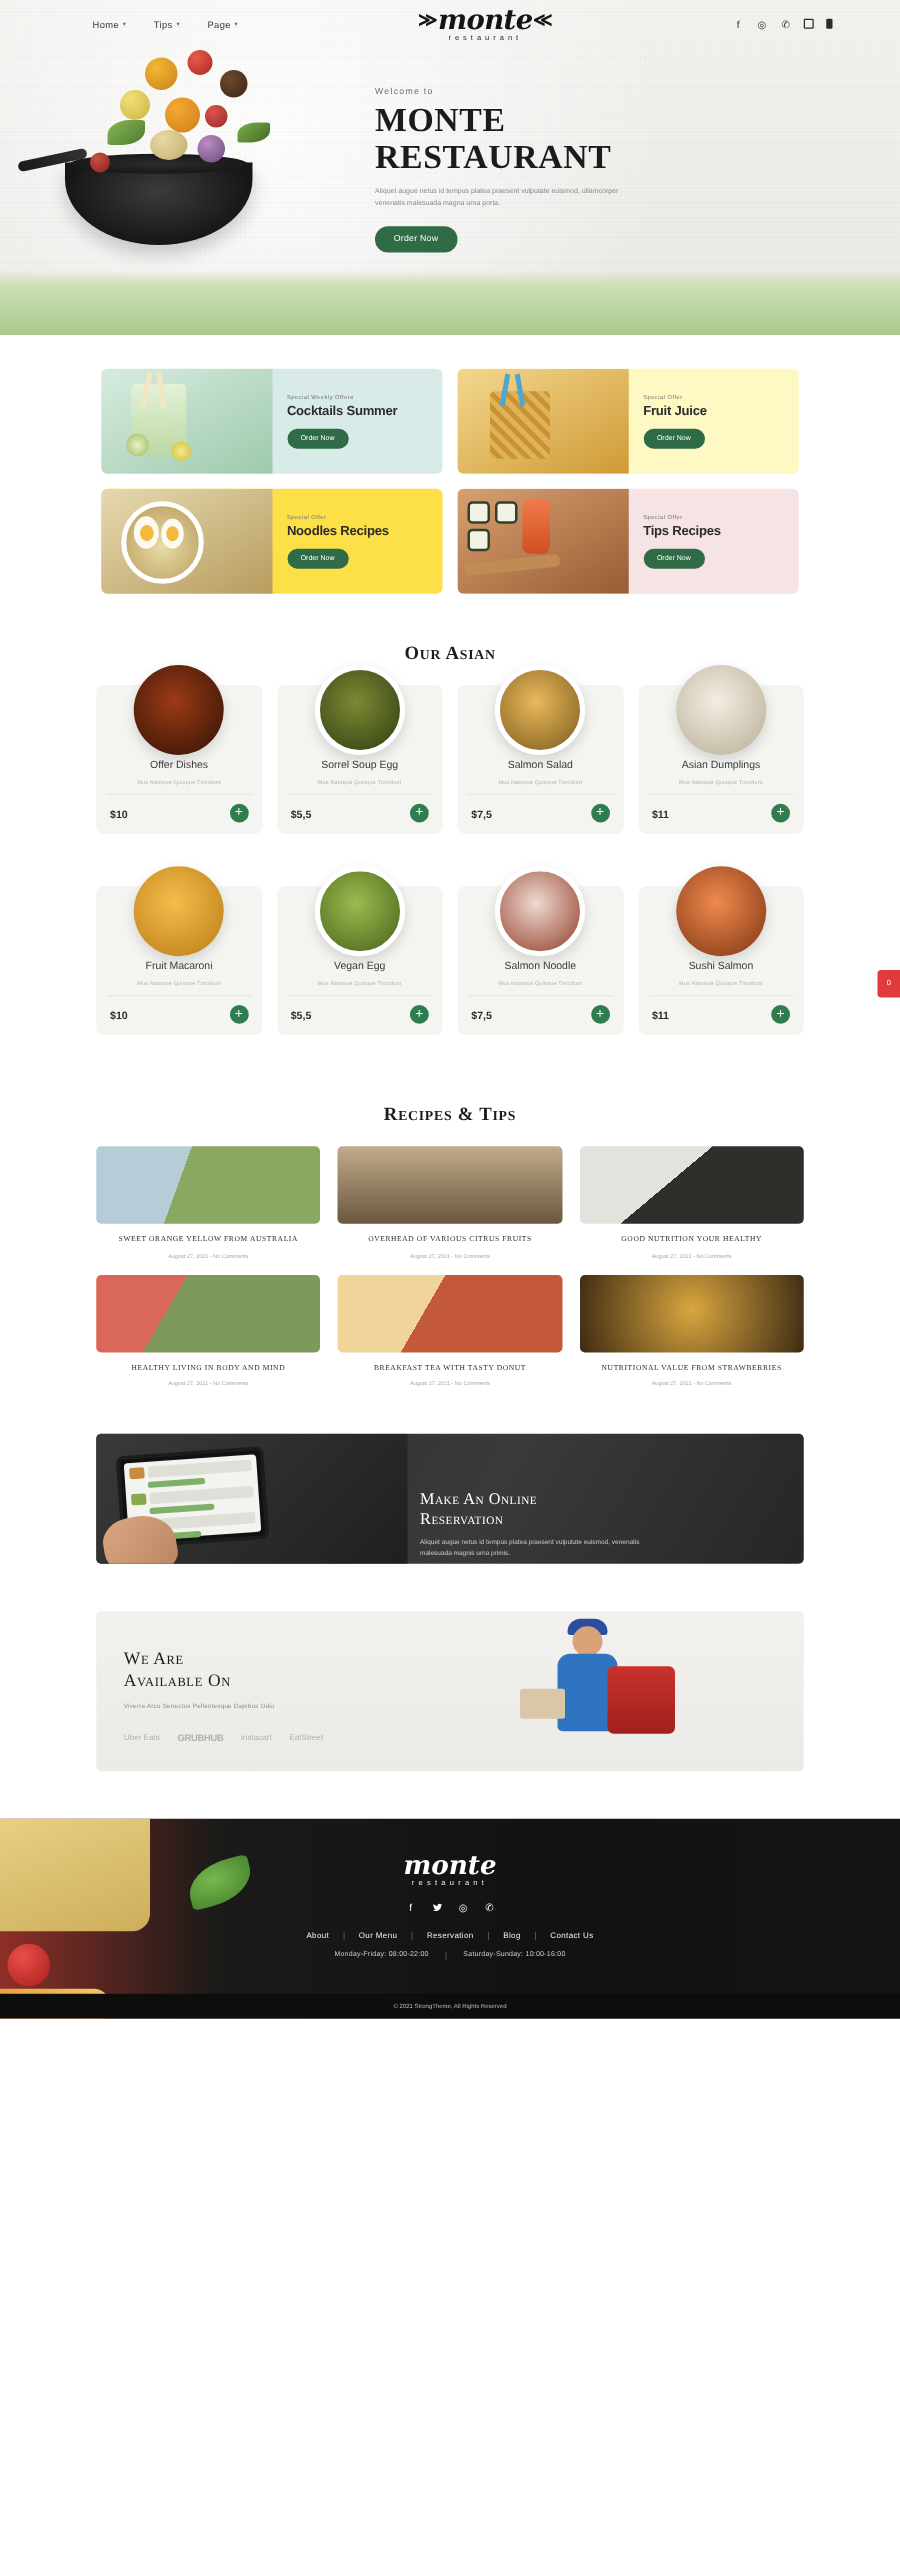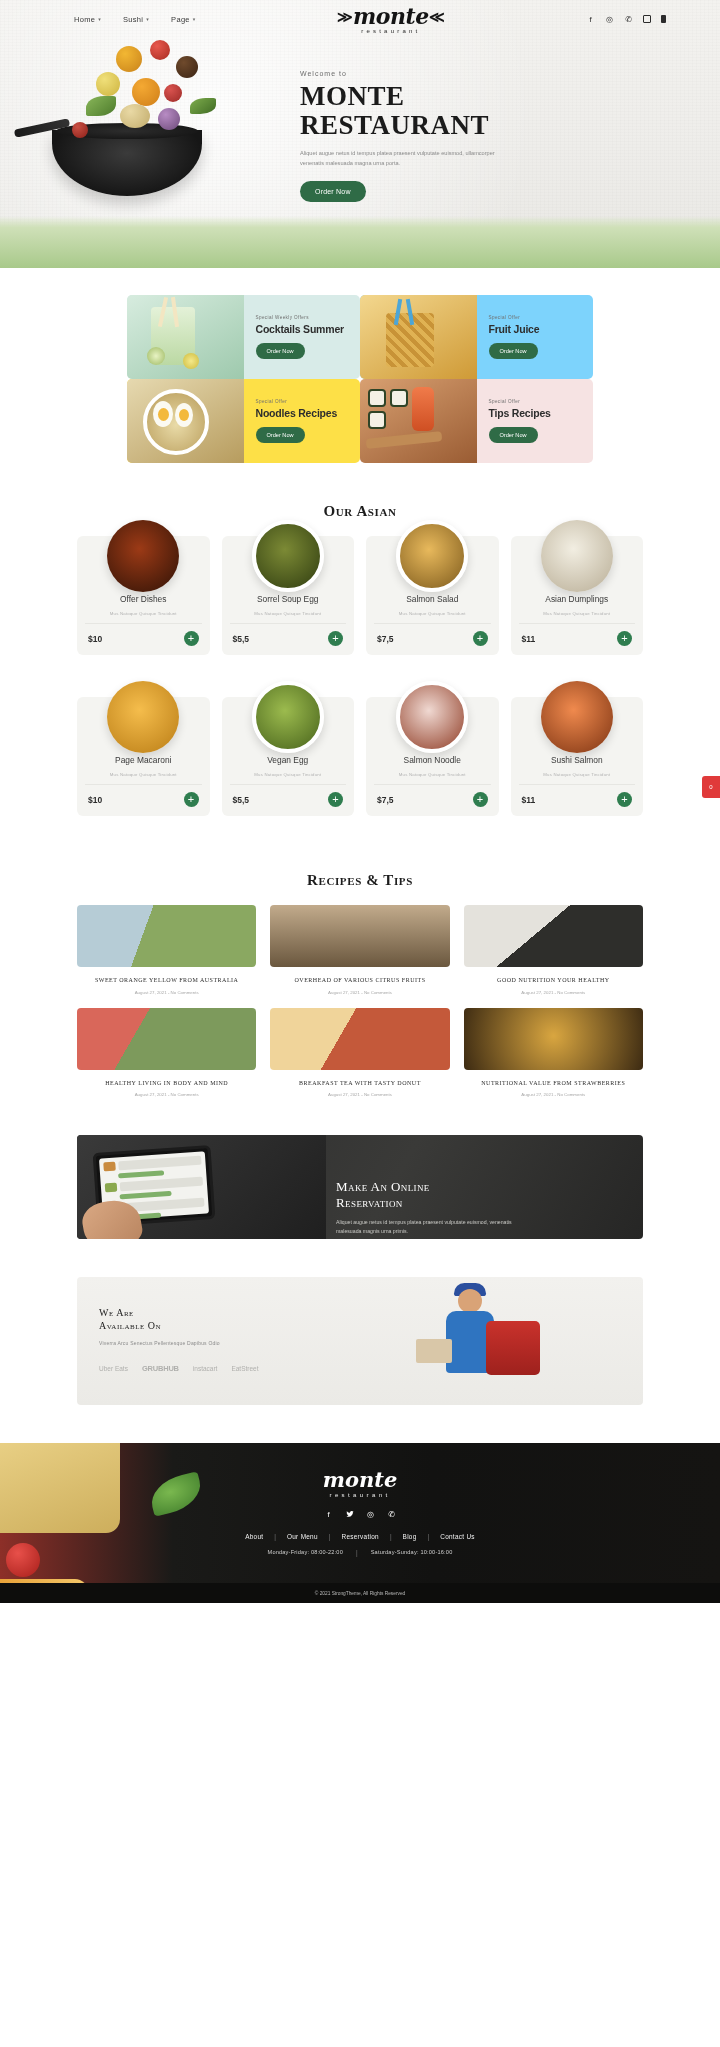--- a/index.html
+++ b/index.html
@@ -96,22 +96,22 @@
     cursor: pointer; border: none; letter-spacing:.2px;
   }
   .veg-strip {
     position: absolute; left: 0; right: 0; bottom: 0; height: 52px; z-index: 3;
     background: linear-gradient(180deg, rgba(236,238,230,0) 0%, #cfe0b8 22%, #a8c98a 100%);
   }
 
   
   .offers { padding: 27px 0 18px; background: #fff; }
   .offers-grid {
-    width: 466px; margin: 0 auto; display: grid;
-    grid-template-columns: 1fr 1fr; gap: 0;
+    width: 558px; margin: 0 auto; display: grid;
+    grid-template-columns: 1fr 1fr; gap: 12px;
   }
   .offer-card {
     height: 84px; border-radius: 5px; overflow: hidden; position: relative; display: flex;
   }
   .offer-img { width: 50%; height: 100%; position: relative; overflow: hidden; }
   .offer-body { width: 50%; display: flex; flex-direction: column; justify-content: center; padding-left: 12px; }
   .offer-eyebrow { font-size: 4.6px; color: #6f6f6f; letter-spacing: .4px; margin-bottom: 3px; }
   .offer-title { font-size: 10.5px; font-weight: 700; color: #2d2d2d; letter-spacing: -.2px; }
   .offer-btn {
     margin-top: 8px; align-self: flex-start; background: #2f6b46; color: #fff;
@@ -197,21 +197,21 @@
   .reserve-desc { font-size: 5.2px; color: #c9c9c5; line-height: 1.7; margin-top: 7px; max-width: 190px; }
 
   
   .avail-wrap { width: 566px; margin: 38px auto 0; }
   .avail {
     height: 128px; border-radius: 4px; display: flex; overflow: hidden; position: relative;
     background: linear-gradient(180deg,#f2f1ee,#ebeae6);
   }
   .avail-body { width: 56%; padding: 30px 0 0 22px; }
   .avail-title {
-    font-family: "Liberation Serif", serif; font-size: 10px; color: #1d1d1d;
+    font-family: "Liberation Serif", serif; font-size: 14px; color: #1d1d1d;
     line-height: 1.25; letter-spacing: .5px; font-variant: small-caps;
   }
   .avail-desc { font-size: 5px; color: #8b8b8b; margin-top: 8px; letter-spacing:.2px; }
   .brands { display: flex; align-items: center; gap: 14px; margin-top: 18px; }
   .brand { font-size: 6.5px; color: #b0b0ad; display: flex; align-items: center; gap: 3px; }
   .brand.bold { font-weight: 700; font-size: 7.5px; letter-spacing: -.2px; }
   .avail-img { flex: 1; position: relative; }
   .courier-head { position:absolute; left:64px; top:12px; width:24px; height:24px; border-radius:50%; background:#d9a377; }
   .courier-cap { position:absolute; left:60px; top:6px; width:32px; height:13px; border-radius:12px 12px 3px 3px; background:#2b4f9e; }
   .courier-body { position:absolute; left:52px; top:34px; width:48px; height:62px; border-radius:10px 10px 4px 4px; background:#2f74c0; }
@@ -266,21 +266,21 @@
   <section class="hero">
     <div class="hero-noise"></div>
 
     <div class="topbar">
       <nav class="nav">
         <div class="nav-item">
           <span>Home</span>
           <span class="caret">▾</span>
         </div>
         <div class="nav-item">
-          <span>Sushi</span>
+          <span>Tips</span>
           <span class="caret">▾</span>
         </div>
         <div class="nav-item">
           <span>Page</span>
           <span class="caret">▾</span>
         </div>
       </nav>
 
       <div class="logo-wrap">
         <div class="logo">
@@ -342,21 +342,21 @@
           <div style="position:absolute;left:20px;top:52px;width:18px;height:18px;border-radius:50%;background:radial-gradient(circle,#e8f3c4,#9cb860)"></div>
           <div style="position:absolute;left:56px;top:58px;width:16px;height:16px;border-radius:50%;background:radial-gradient(circle,#f5e98a,#cdbb3e)"></div>
         </div>
         <div class="offer-body">
           <div class="offer-eyebrow">Special Weekly Offers</div>
           <div class="offer-title">Cocktails Summer</div>
           <button class="offer-btn">Order Now</button>
         </div>
       </div>
 
-      <div class="offer-card" style="background:#7dd3fc">
+      <div class="offer-card" style="background:#fef9c3">
         <div class="offer-img" style="background:linear-gradient(150deg,#f3d78e,#cf9a36)">
           <div style="position:absolute;left:26px;top:18px;width:48px;height:54px;background:repeating-linear-gradient(45deg,#e0b253 0 4px,#c89337 4px 8px);border-radius:4px"></div>
           <div style="position:absolute;left:36px;top:4px;width:4px;height:26px;background:#4da6d6;transform:rotate(10deg)"></div>
           <div style="position:absolute;left:48px;top:4px;width:4px;height:26px;background:#4da6d6;transform:rotate(-10deg)"></div>
         </div>
         <div class="offer-body">
           <div class="offer-eyebrow">Special Offer</div>
           <div class="offer-title">Fruit Juice</div>
           <button class="offer-btn">Order Now</button>
         </div>
@@ -433,21 +433,21 @@
         <div class="menu-foot">
           <span class="menu-price">$11</span>
           <button class="plus-btn">+</button>
         </div>
       </div>
     </div>
 
     <div class="menu-grid">
       <div class="menu-card">
         <div class="menu-photo" style="background:radial-gradient(circle at 45% 40%,#f5bd4c,#b97c15)"></div>
-        <div class="menu-name">Page Macaroni</div>
+        <div class="menu-name">Fruit Macaroni</div>
         <div class="menu-desc">Mus Natoque Quisque Tincidunt</div>
         <div class="menu-foot">
           <span class="menu-price">$10</span>
           <button class="plus-btn">+</button>
         </div>
       </div>
       <div class="menu-card">
         <div class="menu-photo" style="background:radial-gradient(circle at 45% 40%,#9cbb4e,#47621b);border:4px solid #fff"></div>
         <div class="menu-name">Vegan Egg</div>
         <div class="menu-desc">Mus Natoque Quisque Tincidunt</div>

